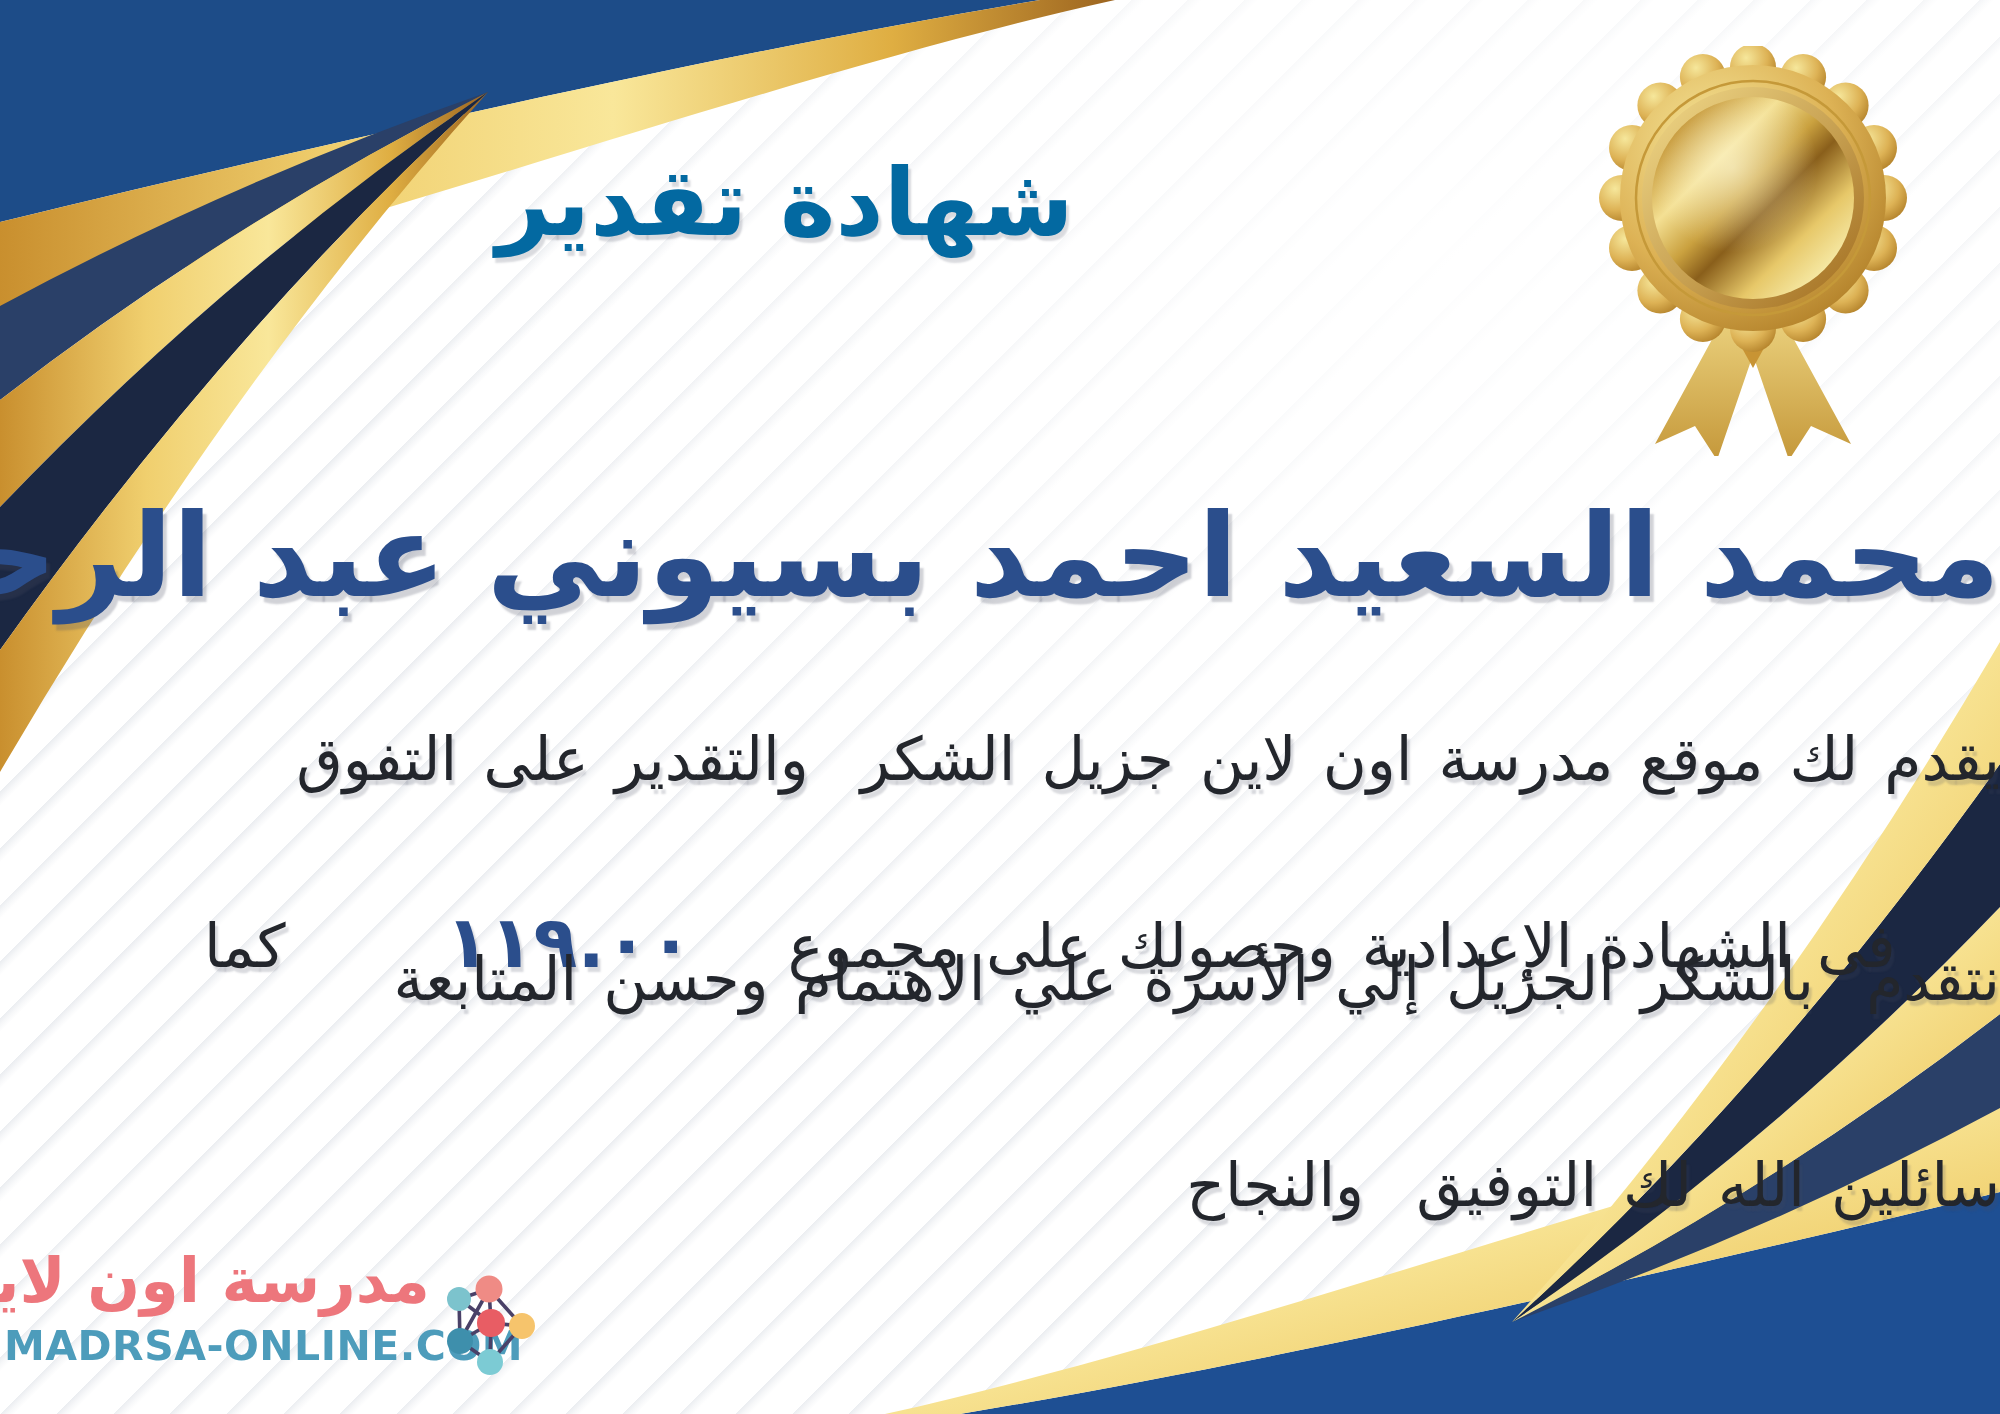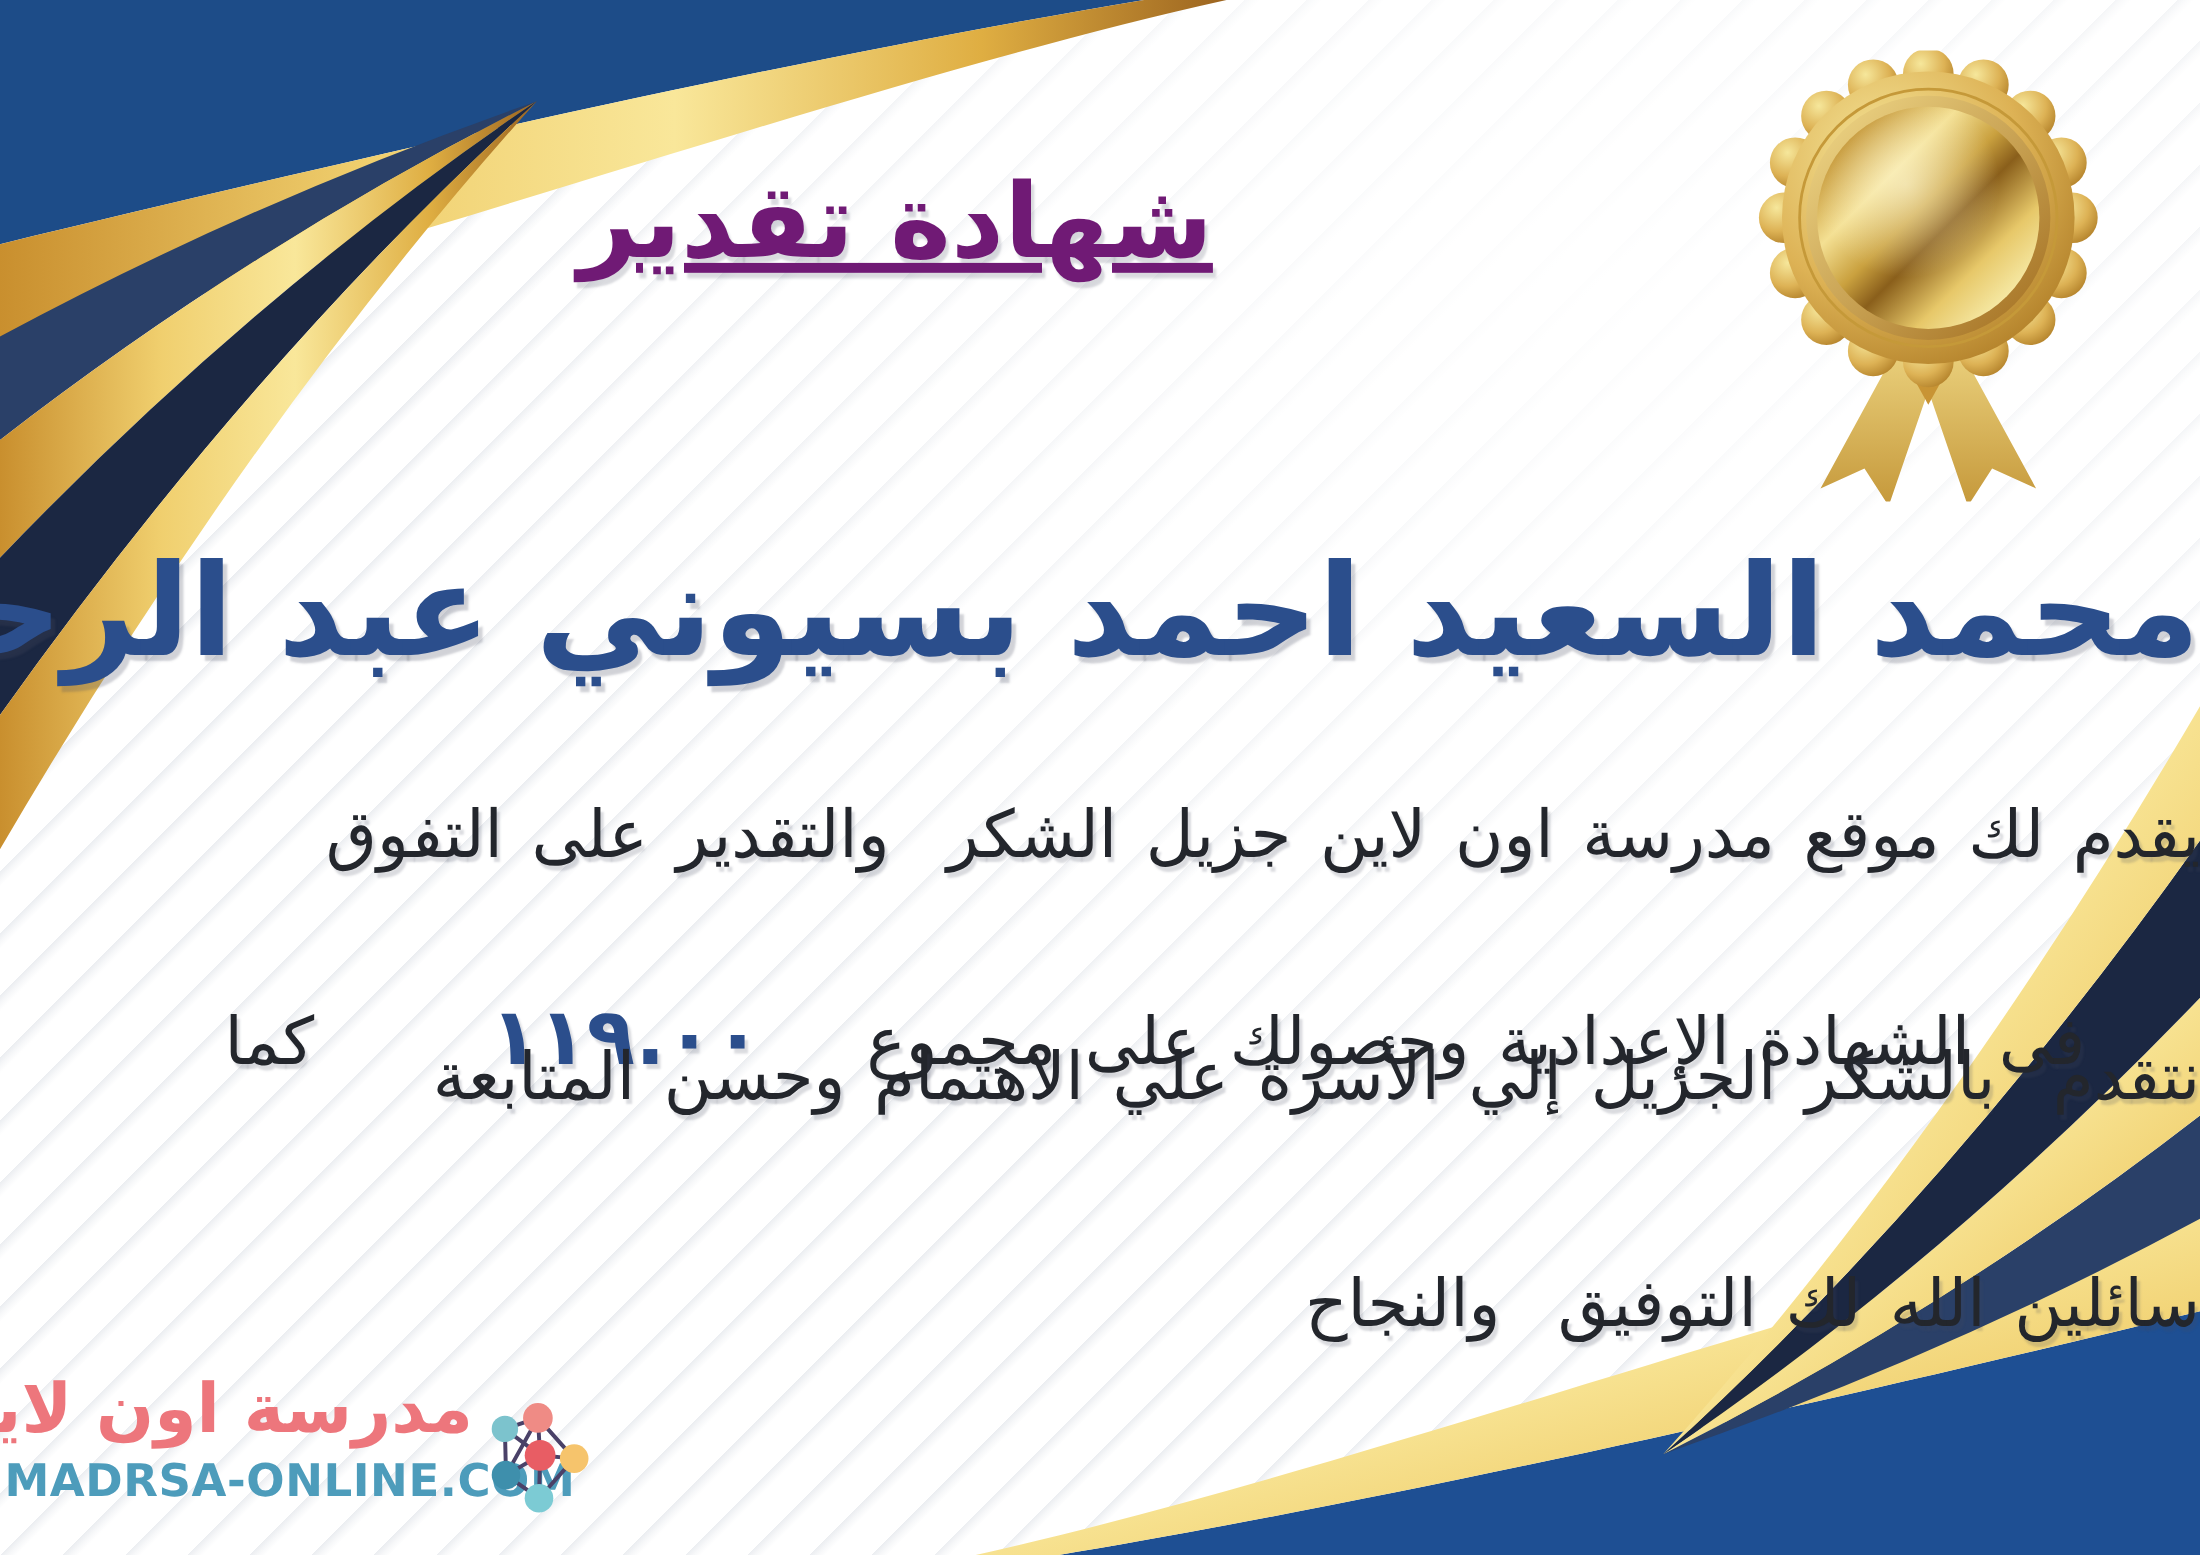--- a/index.html
+++ b/index.html
@@ -16,22 +16,22 @@
         rgba(255,255,255,0) 10px, rgba(255,255,255,0) 40px);
   }
 
   .deco{position:absolute;left:0;top:0;}
 
   .medal{position:absolute;left:1581px;top:46px;}
 
   .txt{position:absolute;white-space:pre;color:#23262c;
        text-shadow:3px 5px 2px rgba(70,75,95,0.20);}
 
-  .title{top:148px;left:814px;transform:translateX(-50%);
-         font-size:94px;font-weight:bold;color:#701a75;text-decoration:underline;}
+  .title{top:148px;left:785px;transform:translateX(-50%);
+         font-size:94px;font-weight:bold;color:#0369a1;}
 
   .name{top:488px;left:0;width:2000px;text-align:center;
         font-size:116px;font-weight:bold;color:#2b4e8c;
         text-shadow:4px 6px 2px rgba(70,75,95,0.25);}
 
   .body-line{left:0;width:2000px;text-align:right;font-size:60px;word-spacing:7px;}
   .l1{top:724px;}
   .l2{top:830px;}
   .l3{top:944px;}
   .closing{top:1118px;margin-top:32px;}

